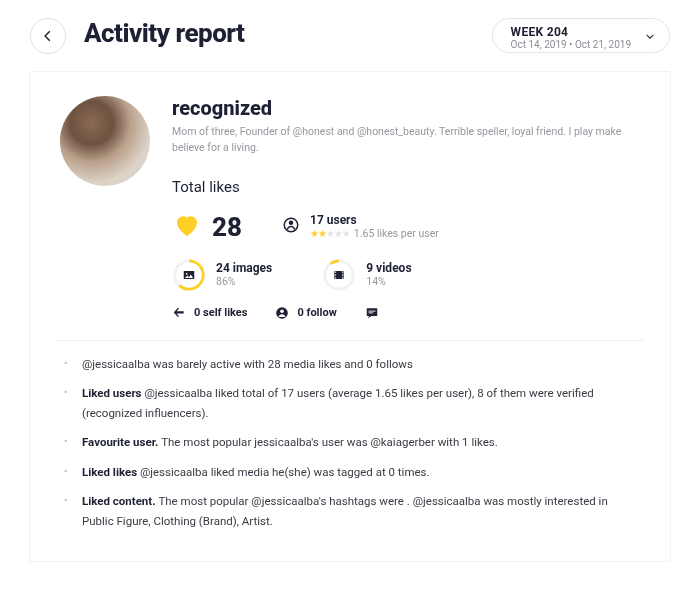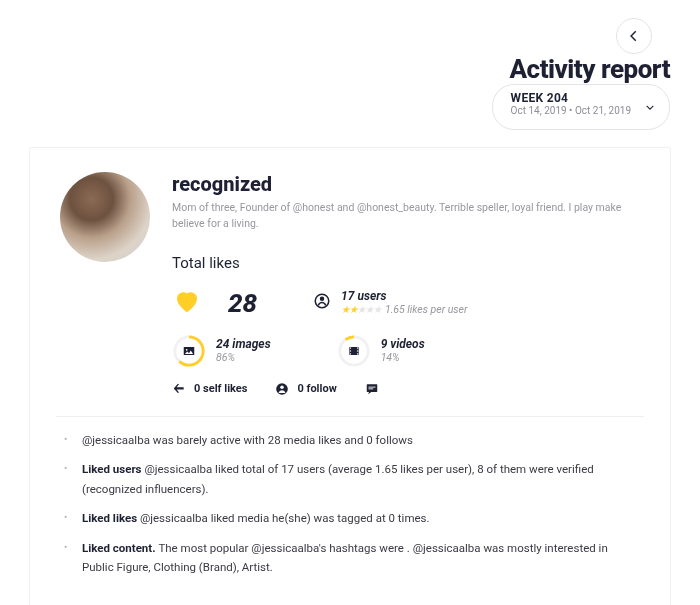--- a/index.html
+++ b/index.html
@@ -6,44 +6,43 @@
   body {
     font-family: -apple-system, BlinkMacSystemFont, "Segoe UI", Roboto, sans-serif;
     background: #f5f5f5;
     width: 700px;
     height: 605px;
     overflow: hidden;
   }
   .page { background: #fff; width: 700px; height: 605px; position: relative; }
   .header {
     display: flex;
-    align-items: flex-end;
+    align-items: flex-start;
     padding: 18px 30px 12px 30px;
-    flex-direction: column;
   }
   .back-btn {
     width: 36px; height: 36px;
     border: 1px solid #e4e4e8;
     border-radius: 50%;
     display: flex; align-items: center; justify-content: center;
     margin-right: 18px;
     cursor: pointer;
   }
   .back-btn svg { width: 14px; height: 14px; }
   .title {
     font-size: 26px;
     font-weight: 800;
     color: #1e2133;
     letter-spacing: -0.5px;
   }
   .week-pill {
     margin-left: auto;
     border: 1px solid #e4e4e8;
     border-radius: 22px;
-    padding: 6px 38px 13px 18px;
+    padding: 6px 38px 2px 18px;
     position: relative;
     cursor: pointer;
   }
   .week-pill .wk {
     font-size: 12px; font-weight: 700; color: #1e2133; letter-spacing: 0.3px;
   }
   .week-pill .range {
     font-size: 10px; color: #8d8d99;
   }
   .week-pill .chev {
@@ -67,22 +66,22 @@
   .profile-text { flex: 1; }
   .username {
     font-size: 20px; font-weight: 800; color: #1e2133; margin-bottom: 4px;
   }
   .bio { font-size: 10.5px; color: #97979f; line-height: 1.5; }
   .section-title {
     font-size: 15px; font-weight: 400; color: #1e2133;
     margin-top: 22px; margin-bottom: 14px;
   }
   .stats-row {
-    display: flex; align-items: center; gap: 26px;
-    margin-bottom: 14px; flex-wrap: wrap; font-style: italic;
+    display: flex; align-items: center; gap: 10px;
+    margin-bottom: 14px; flex-wrap: wrap;
   }
   .big-heart { width: 30px; height: 30px; }
   .big-num { font-size: 26px; font-weight: 800; color: #1e2133; margin-right: 30px;}
   .stat-block { display: flex; align-items: center; gap: 10px; }
   .lbl-sm { font-size: 12px; font-weight: 700; color: #1e2133; }
   .lbl-xs { font-size: 10.5px; color: #97979f; }
   .stars { color: #ffcf27; font-size: 10px; letter-spacing: -1px; }
   .stars .dim { color: #e4e4e8; }
   .donut {
     width: 34px; height: 34px; position: relative;
@@ -231,17 +230,18 @@
           </div>
         </div>
       </div>
     </div>
 
     <hr class="sep">
 
     <ul class="bullets">
       <li><span>@jessicaalba was barely active with 28 media likes and 0 follows</span></li>
       <li><span class="label">Liked users </span><span>@jessicaalba liked total of 17 users (average 1.65 likes per user), 8 of them were verified (recognized influencers).</span></li>
+      <li><span class="label">Favourite user. </span><span>The most popular jessicaalba's user was @kaiagerber with 1 likes.</span></li>
       <li><span class="label">Liked likes </span><span>@jessicaalba liked media he(she) was tagged at 0 times.</span></li>
       <li><span class="label">Liked content. </span><span>The most popular @jessicaalba's hashtags were . @jessicaalba was mostly interested in Public Figure, Clothing (Brand), Artist.</span></li>
     </ul>
   </div>
 </div>
 
 </body></html>

